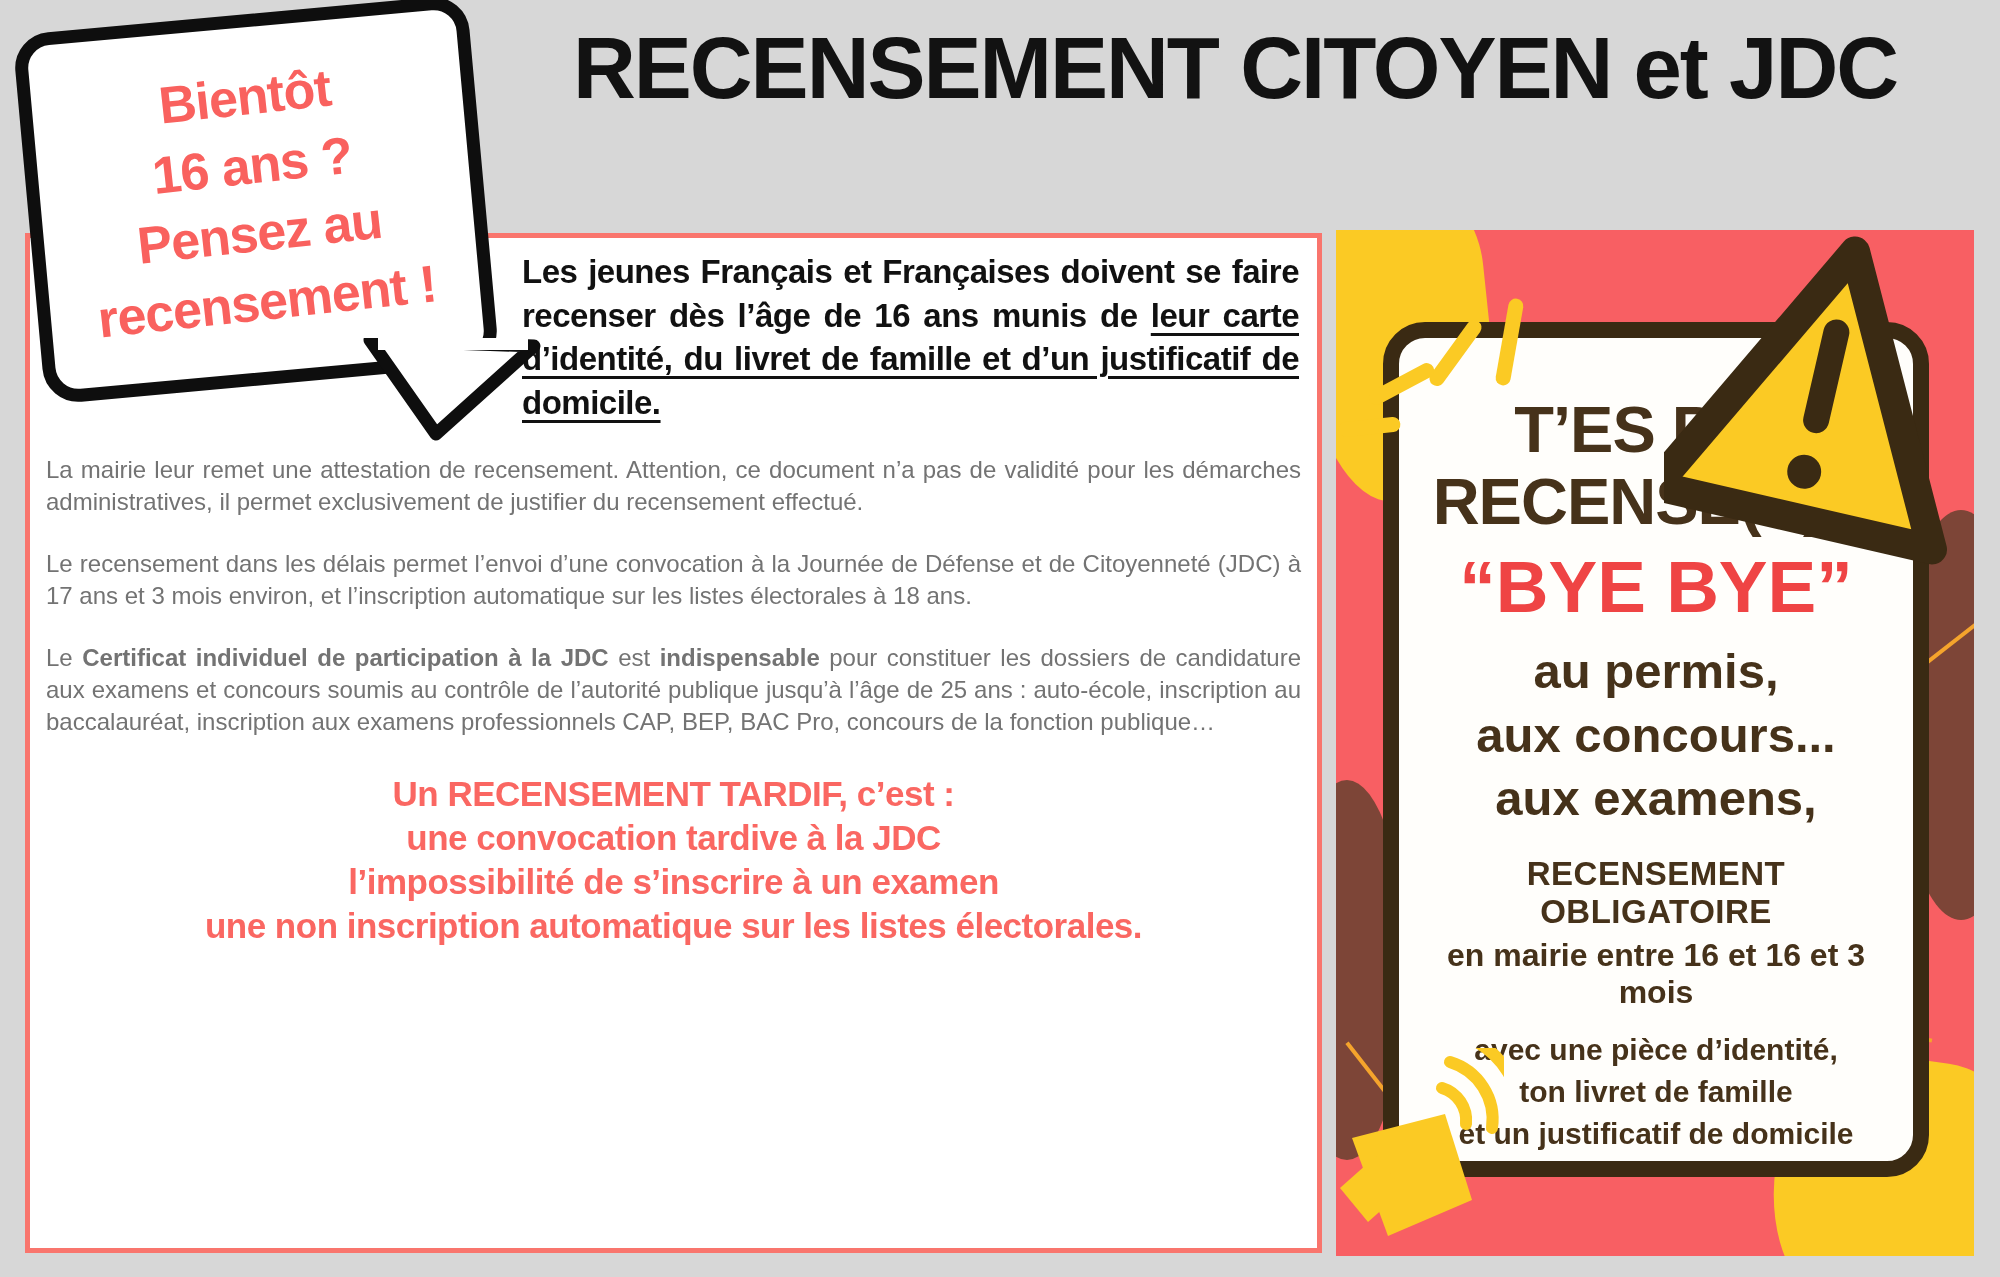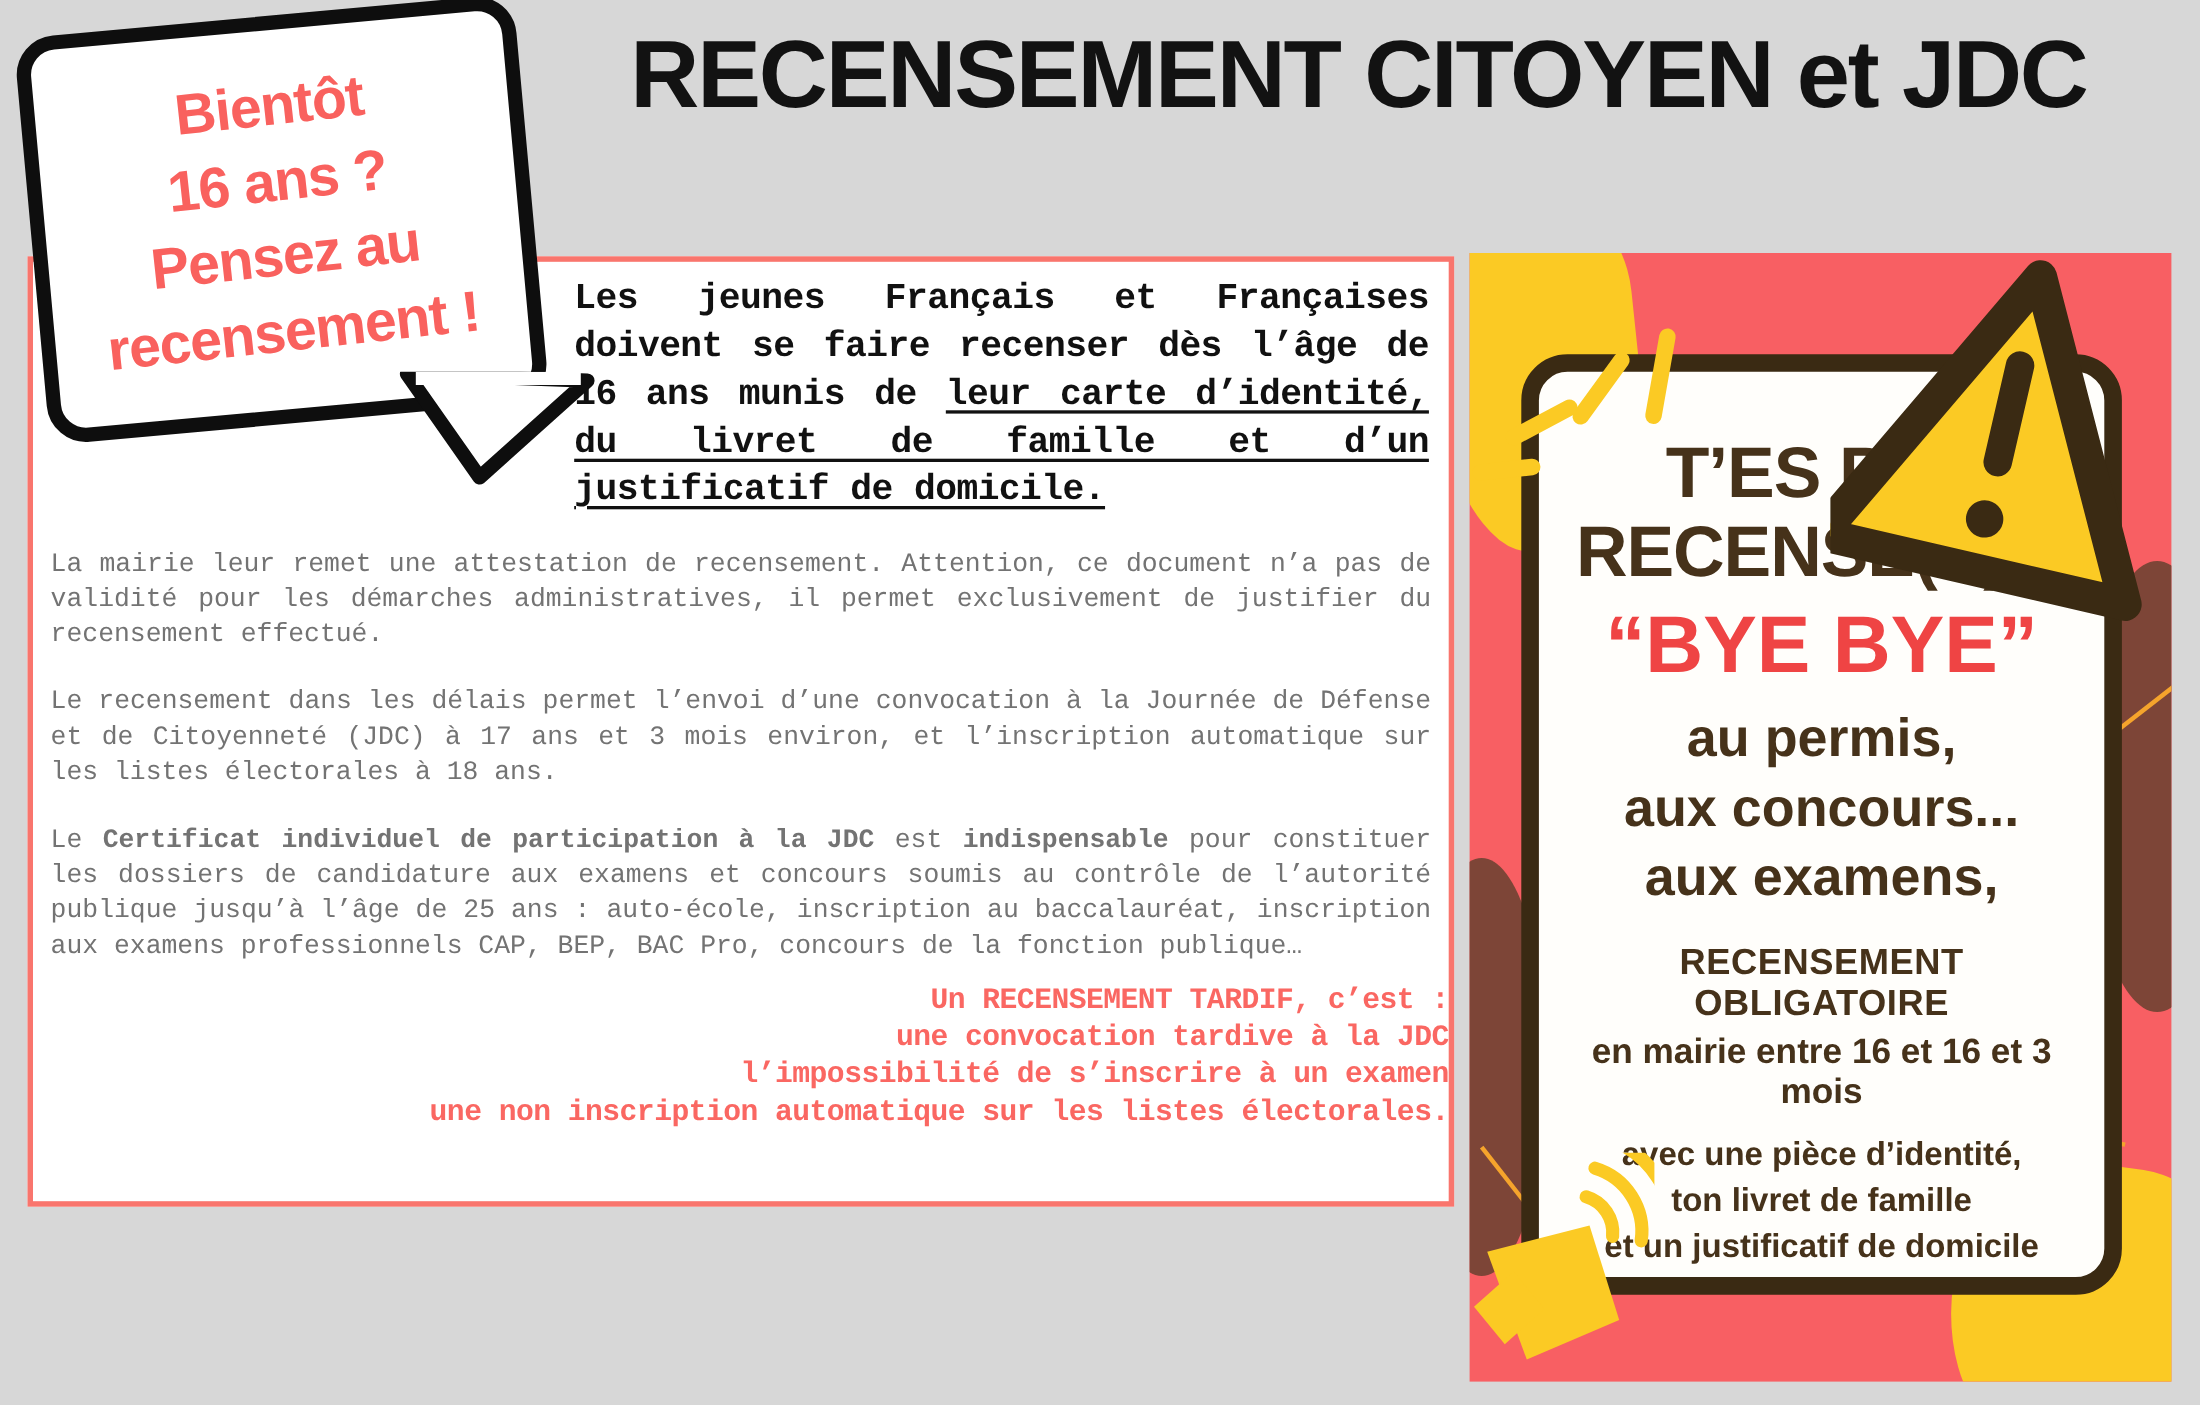--- a/index.html
+++ b/index.html
@@ -25,37 +25,37 @@
     display:flex;align-items:center;justify-content:center;
   }
   .bubble-text{
     text-align:center;color:#f9615e;font-weight:800;font-size:52px;
     line-height:1.32;transform:rotate(-1deg);letter-spacing:-1px;white-space:nowrap;
   }
   .bubble-tail{position:absolute;left:348px;top:338px;z-index:11;}
 
   
   .panel{
-    position:absolute;left:25px;top:233px;width:1297px;height:864px;
+    position:absolute;left:25px;top:233px;width:1297px;height:1020px;
     background:#ffffff;border:5px solid #f9756d;box-sizing:border-box;
-    z-index:2;overflow:hidden;color:#111;font-family:Liberation Mono, monospace;
+    z-index:2;overflow:hidden;color:#111;
   }
   .intro{
     margin:12px 18px 0 492px;font-size:33px;font-weight:700;
     text-align:justify;line-height:1.32;letter-spacing:-0.5px;
   }
   .intro .u{text-decoration:underline;text-decoration-thickness:3px;text-underline-offset:6px;}
   .para{
     margin:30px 16px 0 16px;font-size:24px;font-weight:400;
     text-align:justify;line-height:1.33;color:#737373;
   }
   .para b{font-weight:800;}
   .warning{
-    margin-top:16px;text-align:right;color:#fa6762;font-weight:800;
-    font-size:27px;line-height:1.26;letter-spacing:-0.5px;
+    margin-top:34px;text-align:center;color:#fa6762;font-weight:800;
+    font-size:35px;line-height:1.26;letter-spacing:-0.5px;
   }
 
   
   .poster{
     position:absolute;left:1336px;top:230px;width:638px;height:1026px;
     background:#f85f63;overflow:hidden;z-index:2;
   }
   .blob-yellow-tl{
     position:absolute;left:-36px;top:-60px;width:190px;height:330px;
     background:#fbca24;border-radius:0 58% 72% 48% / 0 38% 34% 64%;

